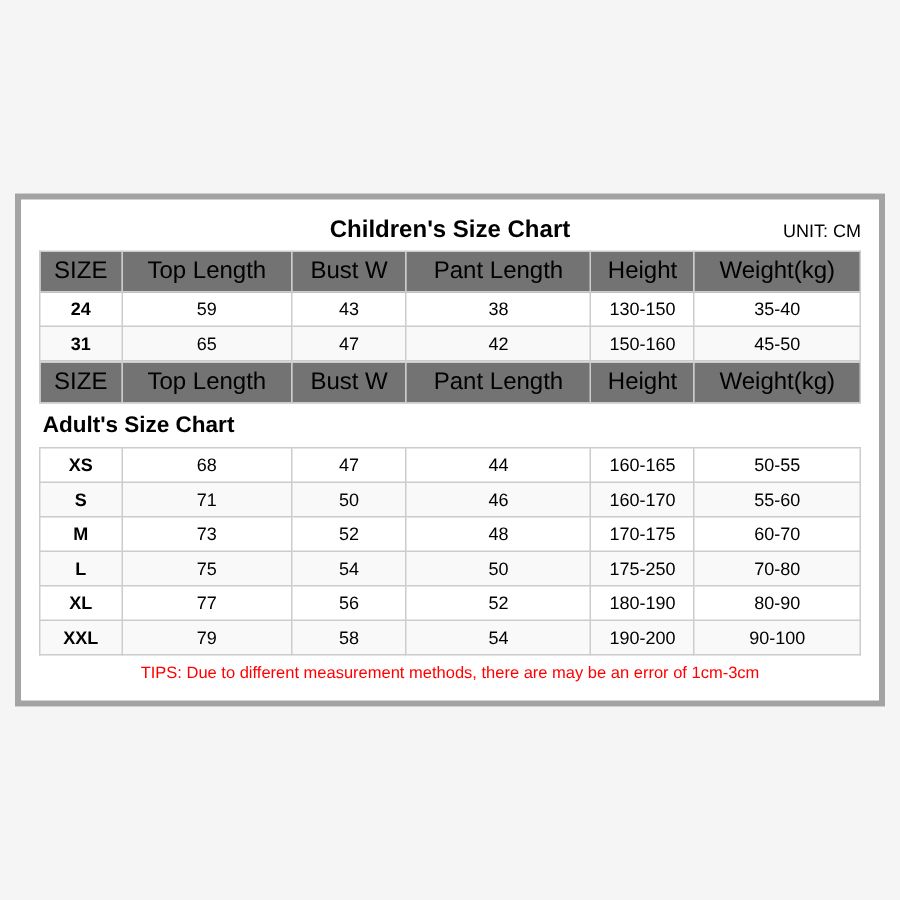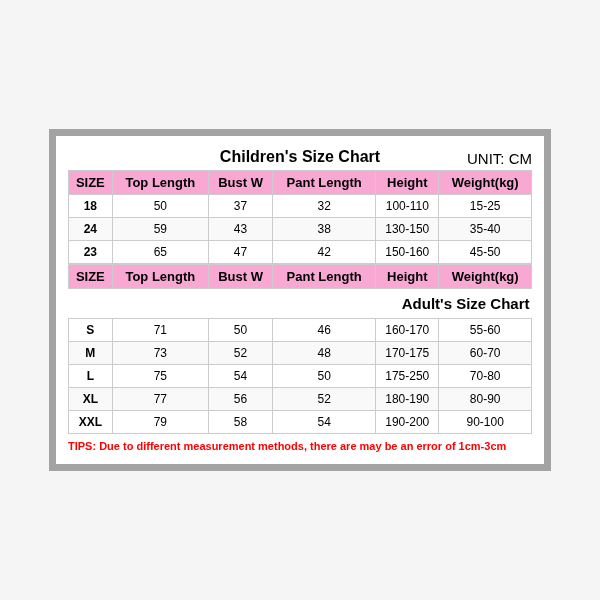--- a/index.html
+++ b/index.html
@@ -7,73 +7,73 @@
       width: 600px;
       height: 600px;
       background: #f5f5f5;
       display: flex;
       align-items: center;
       justify-content: center;
       font-family: Arial, sans-serif;
     }
     .chart-container {
       background: #fff;
-      border: 7px solid #a3a3a3;
+      border: 4px solid #a3a3a3;
       padding: 12px;
-      width: 502px;
+      width: 580px;
     }
     .main-title {
       text-align: center;
       font-size: 16px;
       font-weight: bold;
       margin-bottom: 4px;
       position: relative;
     }
     .unit-label {
-      font-size: 15px;
+      font-size: 12px;
       font-weight: normal;
       position: absolute;
       right: 0;
       top: 2px;
     }
     table {
       width: 100%;
       border-collapse: collapse;
       font-size: 12px;
     }
     table th, table td {
       border: 1px solid #ccc;
       text-align: center;
       padding: 4px 2px;
     }
     .header-row th {
-      background: #f9a8d4;
-      font-weight: bold;
-      font-size: 13px;
+      background: #737373;
+      font-weight: normal;
+      font-size: 16px;
     }
     .section-title-row td {
       background: #fff;
       font-size: 15px;
       font-weight: bold;
       padding: 6px 2px;
       border-left: none;
       border-right: none;
-      text-align: right;
+      text-align: left;
     }
     tbody tr:nth-child(even) td {
       background: #f9f9f9;
     }
     .size-col {
       font-weight: bold;
     }
     .tips {
       font-size: 11px;
       color: red;
+      text-align: center;
       margin-top: 6px;
-      font-weight: bold;
     }
   </style>
 </head>
 <body>
 
 <div class="chart-container">
   <div class="main-title">
     <span>Children's Size Chart</span>
     <span class="unit-label">UNIT: CM</span>
   </div>
@@ -84,37 +84,29 @@
         <th>SIZE</th>
         <th>Top Length</th>
         <th>Bust W</th>
         <th>Pant Length</th>
         <th>Height</th>
         <th>Weight(kg)</th>
       </tr>
     </thead>
     <tbody id="children-body">
         <tr>
-          <td class="size-col">18</td>
-          <td>50</td>
-          <td>37</td>
-          <td>32</td>
-          <td>100-110</td>
-          <td>15-25</td>
-        </tr>
-        <tr>
           <td class="size-col">24</td>
           <td>59</td>
           <td>43</td>
           <td>38</td>
           <td>130-150</td>
           <td>35-40</td>
         </tr>
         <tr>
-          <td class="size-col">23</td>
+          <td class="size-col">31</td>
           <td>65</td>
           <td>47</td>
           <td>42</td>
           <td>150-160</td>
           <td>45-50</td>
         </tr>
       </tbody>
   </table>
 
   <table style="margin-top:0;">
@@ -127,20 +119,28 @@
       <tr class="header-row">
         <th>SIZE</th>
         <th>Top Length</th>
         <th>Bust W</th>
         <th>Pant Length</th>
         <th>Height</th>
         <th>Weight(kg)</th>
       </tr>
     </thead>
     <tbody id="adults-body">
+    <tr>
+          <td class="size-col">XS</td>
+          <td>68</td>
+          <td>47</td>
+          <td>44</td>
+          <td>160-165</td>
+          <td>50-55</td>
+        </tr>
         <tr>
           <td class="size-col">S</td>
           <td>71</td>
           <td>50</td>
           <td>46</td>
           <td>160-170</td>
           <td>55-60</td>
         </tr>
         <tr>
           <td class="size-col">M</td>

